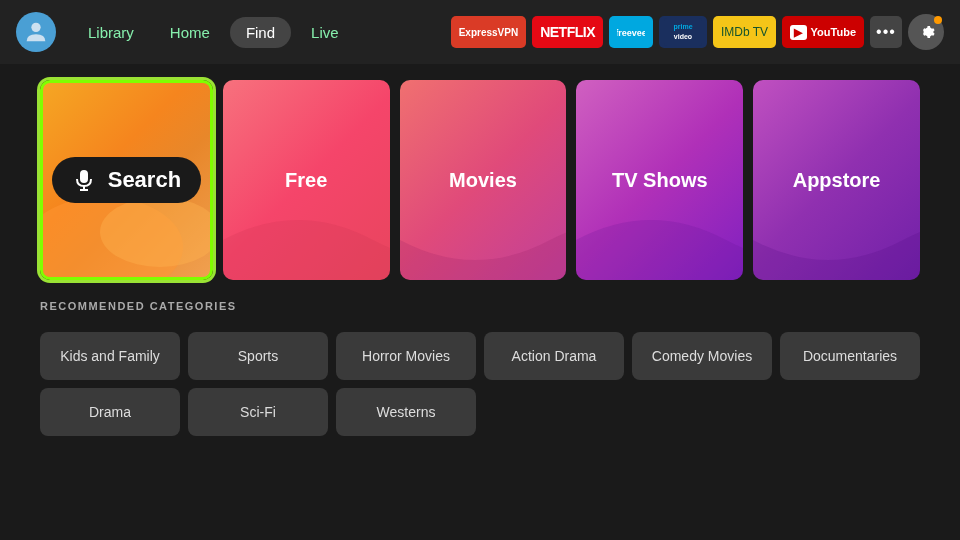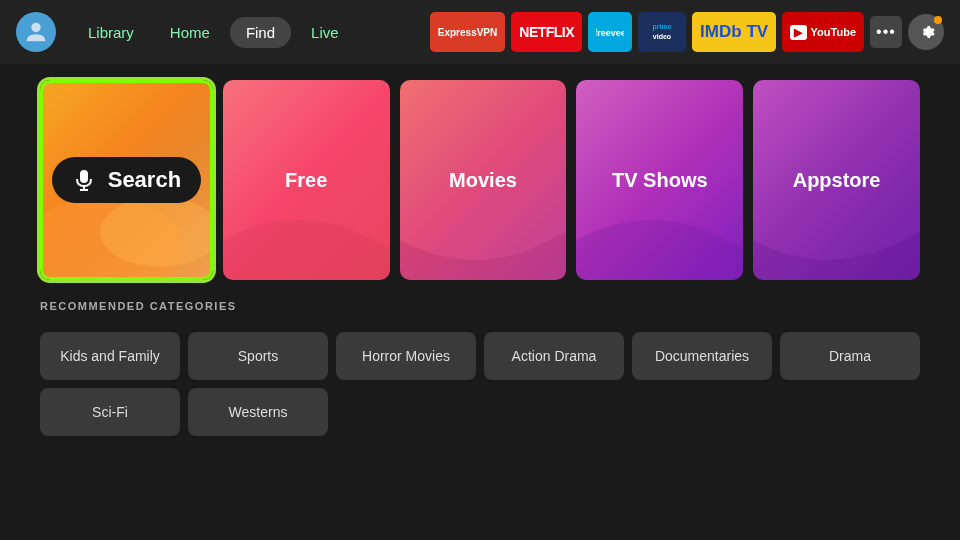--- a/index.html
+++ b/index.html
@@ -50,35 +50,35 @@
       background: #444;
       color: white;
     }
     .spacer { flex: 1; }
     .app-icons {
       display: flex;
       align-items: center;
       gap: 6px;
     }
     .app-badge {
-      height: 40px;
+      height: 32px;
       border-radius: 5px;
       display: flex;
       align-items: center;
       justify-content: center;
       font-size: 12px;
       font-weight: bold;
       padding: 0 8px;
       cursor: pointer;
     }
     .badge-expressvpn { background: #da3b26; color: white; font-size: 10px; min-width: 52px; }
     .badge-netflix { background: #e50914; color: white; font-size: 14px; letter-spacing: -0.5px; }
     .badge-freevee { background: #00a8e0; color: white; font-size: 11px; }
     .badge-prime { background: #00a8e0; color: white; font-size: 10px; }
-    .badge-imdb { background: #f5c518; color: #1d4ed8; font-size: 17px; font-weight: 700; }
+    .badge-imdb { background: #f5c518; color: #14532d; font-size: 12px; font-weight: 400; }
     .more-btn {
       width: 32px;
       height: 32px;
       border-radius: 5px;
       background: #444;
       display: flex;
       align-items: center;
       justify-content: center;
       cursor: pointer;
       color: white;
@@ -315,18 +315,19 @@
       <span>Appstore</span>
     </div>
   </div>
 
   <div class="section-label">RECOMMENDED CATEGORIES</div>
   <div class="categories-grid">
     <div class="category-btn">Kids and Family</div>
     <div class="category-btn">Sports</div>
     <div class="category-btn">Horror Movies</div>
     <div class="category-btn">Action Drama</div>
+    <div class="category-btn">Comedy Movies</div>
     <div class="category-btn">Documentaries</div>
     <div class="category-btn">Drama</div>
     <div class="category-btn">Sci-Fi</div>
     <div class="category-btn">Westerns</div>
   </div>
 </div>
 
 </body></html>

